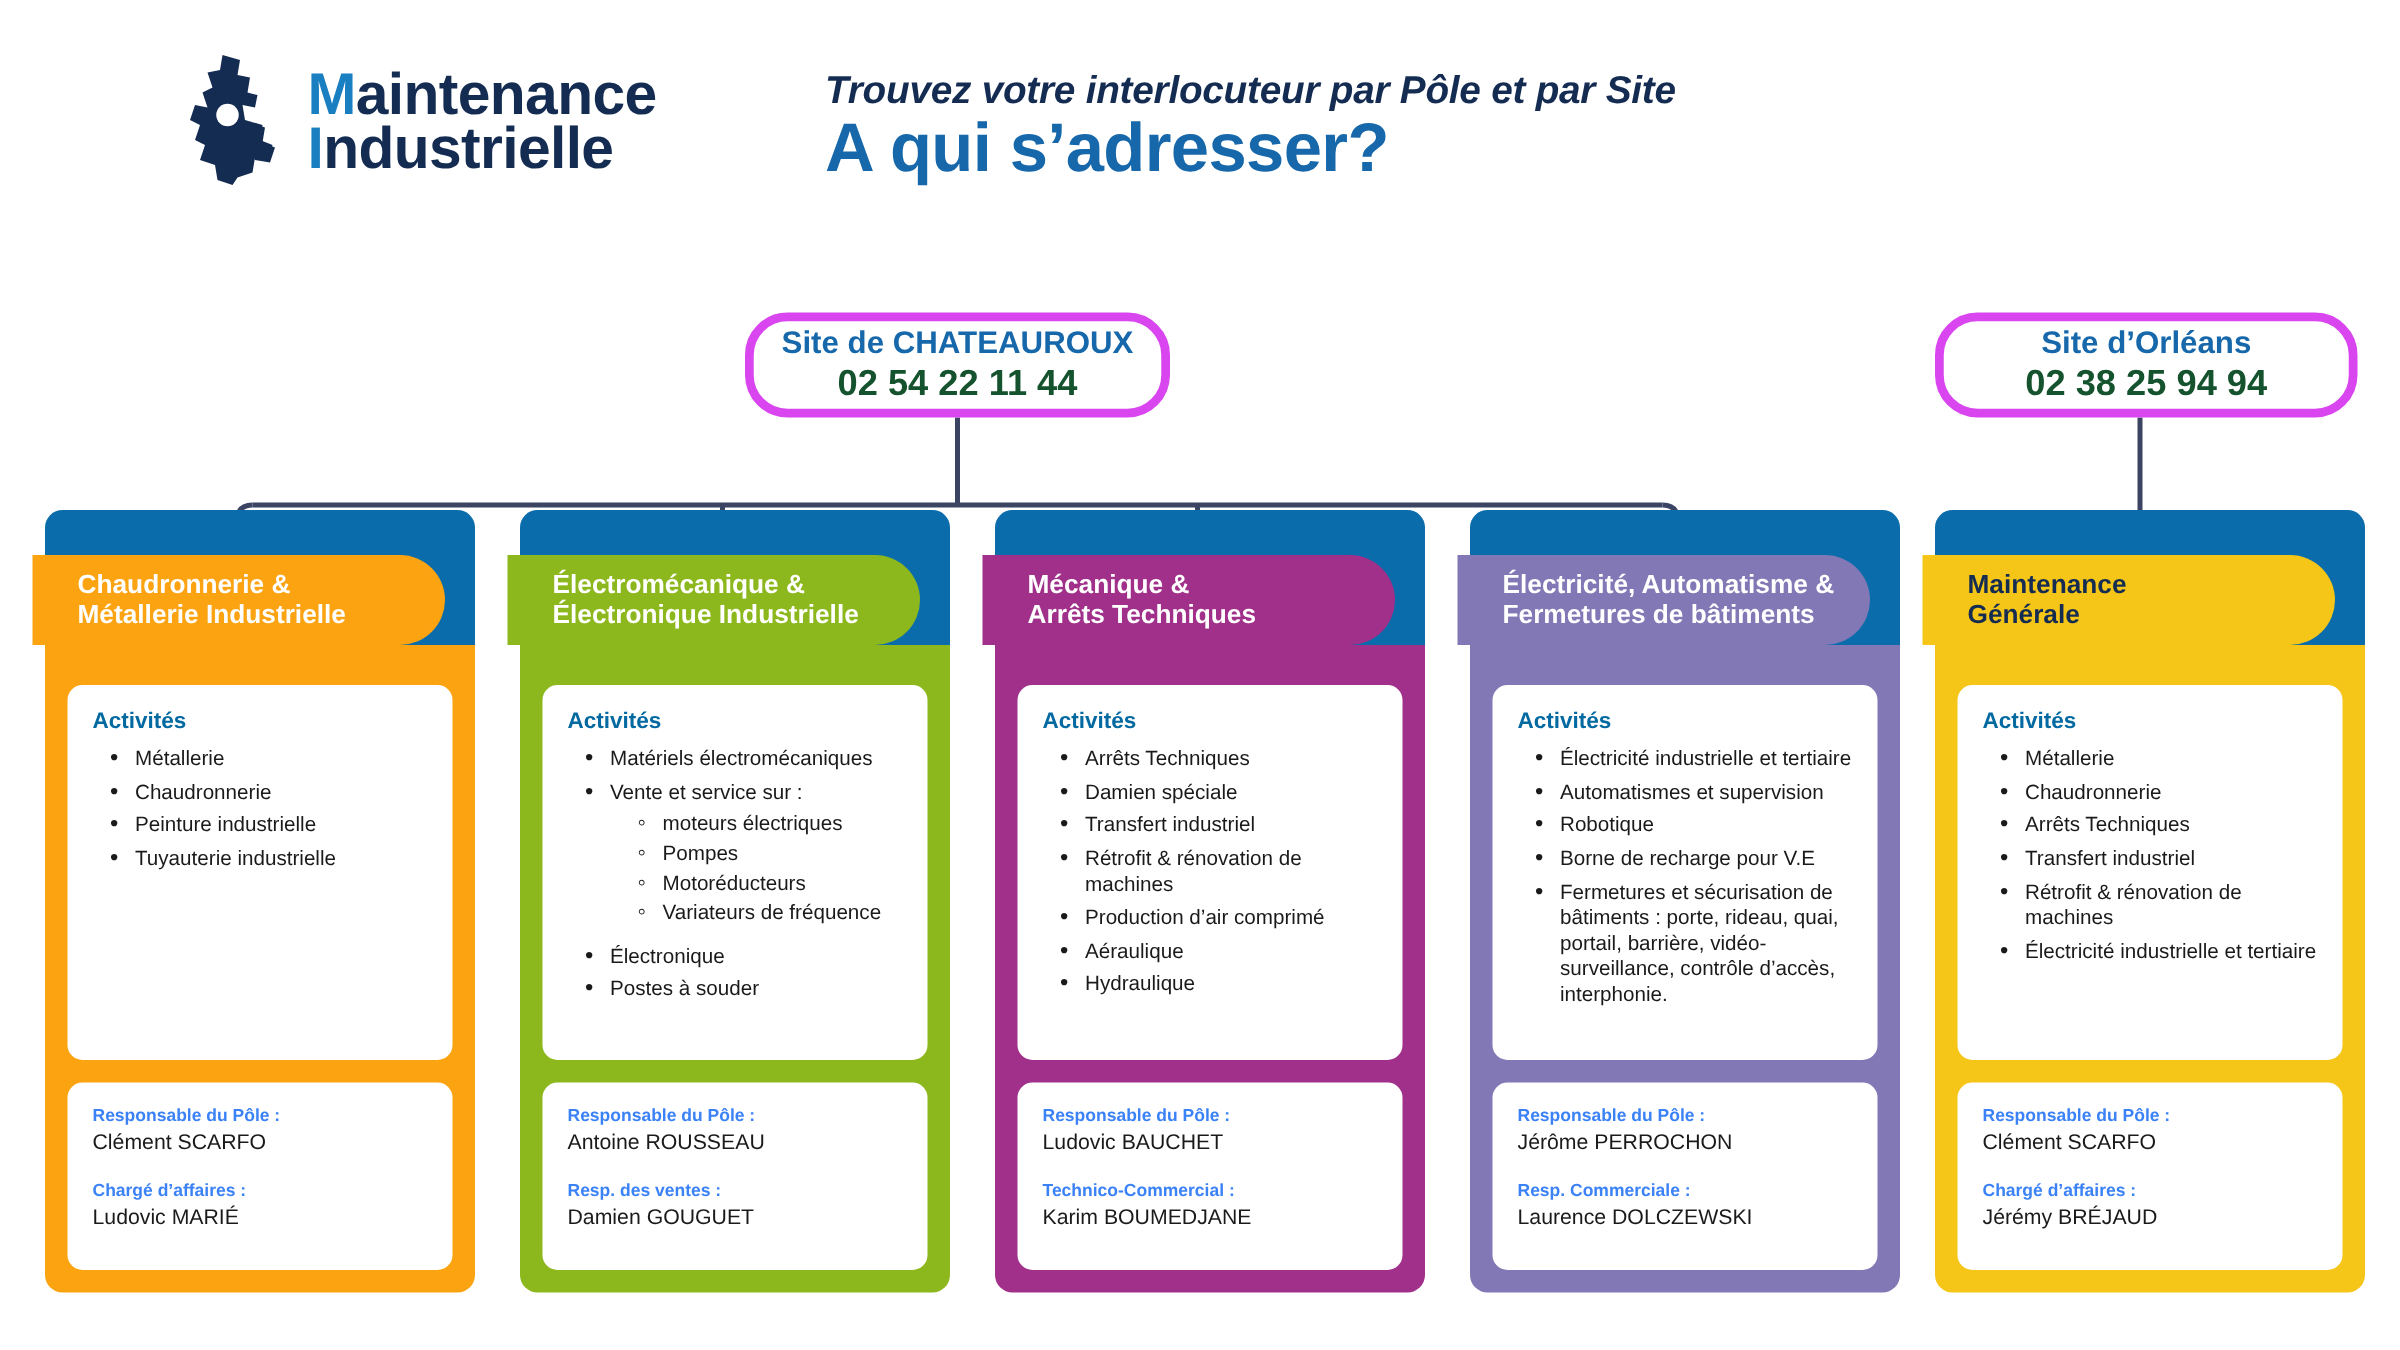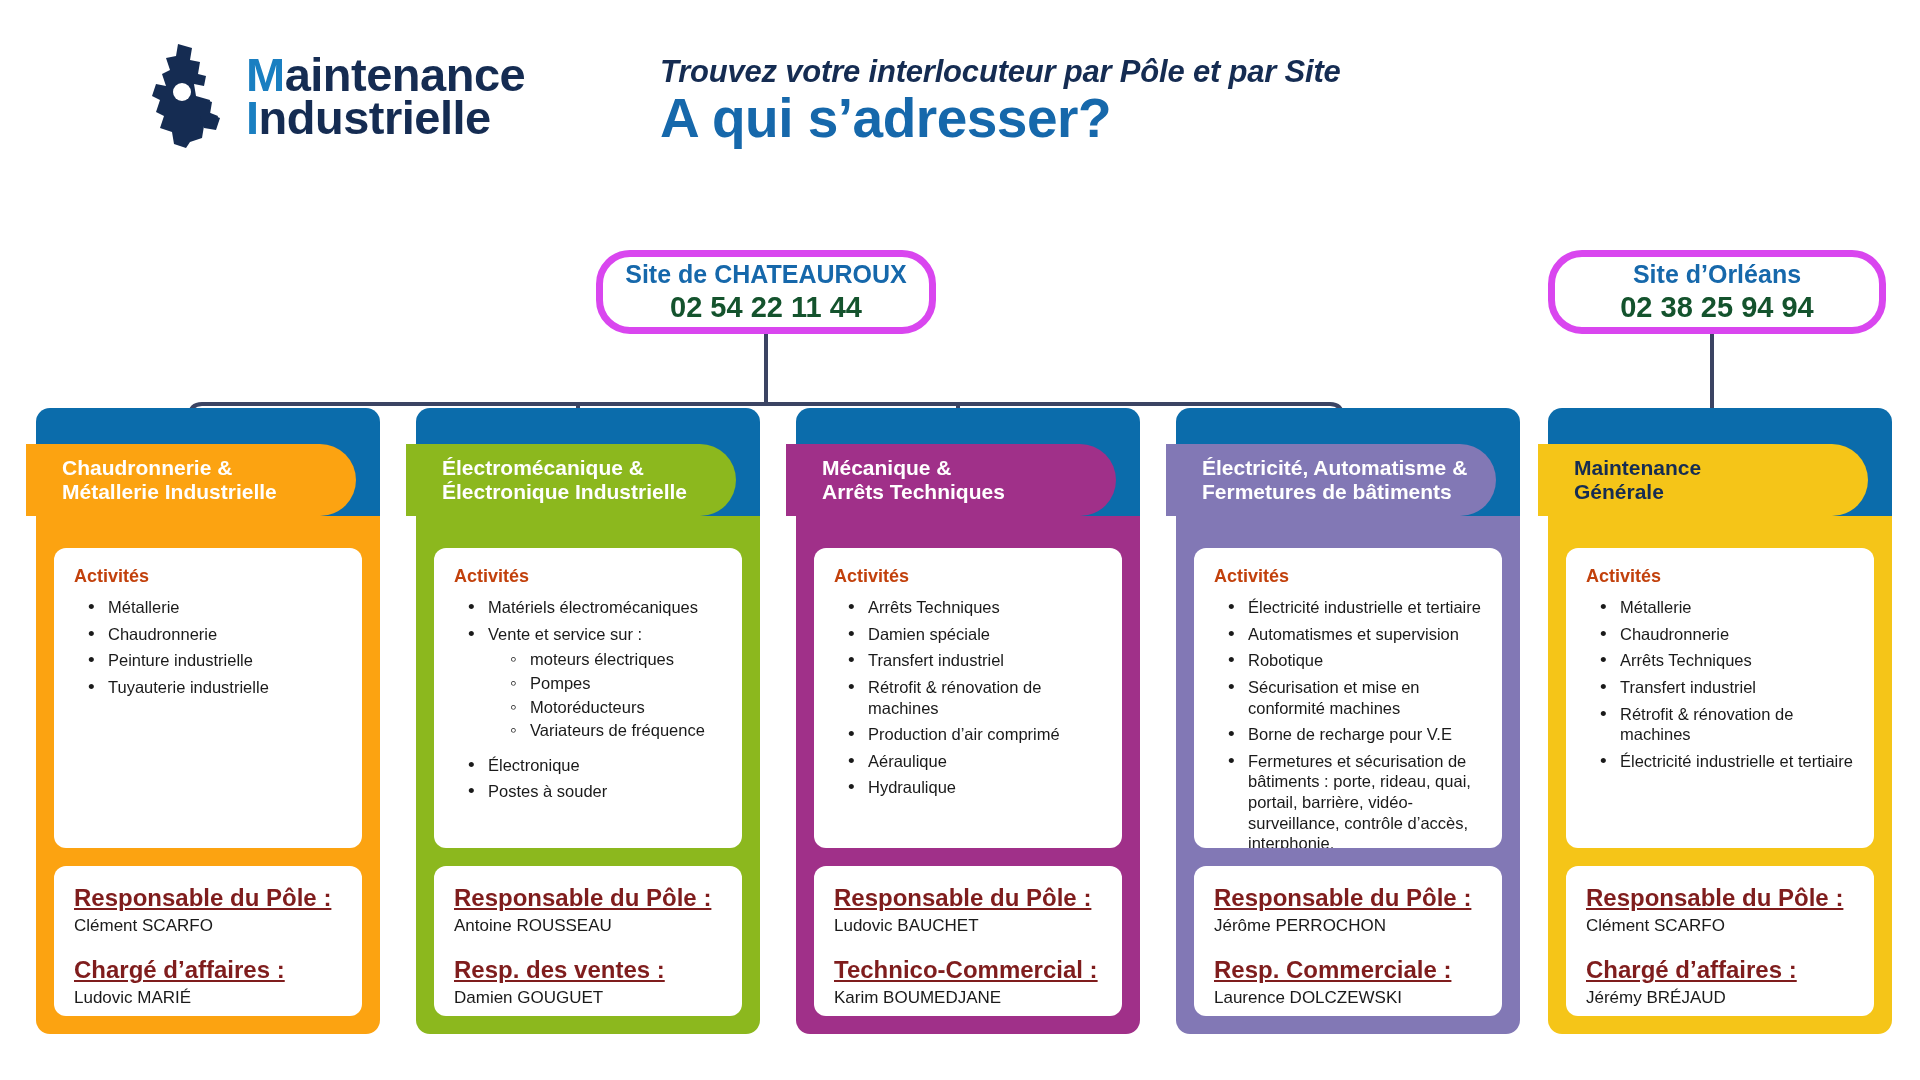--- a/index.html
+++ b/index.html
@@ -76,42 +76,42 @@
   }
   .banner-dark .pole-banner-text { color: #152c52; }
 
   .card {
     position: absolute; background: #ffffff; border-radius: 12px;
     padding: 18px 20px 14px 20px; z-index: 2;
   }
   .card-act  { left: 18px; top: 140px; right: 18px; height: 300px; overflow: hidden; }
   .card-resp { left: 18px; top: 458px; right: 18px; height: 150px; }
 
-  .card-head { font-size: 18px; font-weight: bold; color: #c2410c; margin-bottom: 10px; }
+  .card-head { font-size: 18px; font-weight: bold; color: #0369a1; margin-bottom: 10px; }
   ul.acts { list-style: none; margin: 0 0 0 14px; }
   ul.acts > li {
     position: relative; padding-left: 20px; margin-bottom: 6px;
     font-size: 16.5px; color: #1a1a1a; line-height: 1.25;
   }
   ul.acts > li::before {
     content: "•"; position: absolute; left: 0; top: -2px;
     font-size: 19px; color: #1a1a1a;
   }
   ul.subacts { list-style: none; margin: 5px 0 0 22px; }
   ul.subacts > li {
     position: relative; padding-left: 20px; margin-bottom: 3px;
     font-size: 16.5px; color: #1a1a1a; line-height: 1.25;
   }
   ul.subacts > li::before {
     content: "◦"; position: absolute; left: 0; top: -2px;
     font-size: 19px; color: #1a1a1a;
   }
   li.spacer-before { margin-top: 14px; }
 
-  .role-label { font-size: 24px; font-weight: bold; color: #7f1d1d; text-decoration: underline; }
+  .role-label { font-size: 14px; font-weight: bold; color: #3b82f6; }
   .role-name  { font-size: 17px; color: #1a1a1a; margin-top: 4px; }
   .role-gap   { height: 20px; }
 </style>
 </head>
 <body>
 
 <div id="root">
 
   <div id="header">
 
@@ -246,21 +246,20 @@
         <div class="pole-banner" style="background: rgb(130, 120, 181);">
           <div class="pole-banner-text">Électricité, Automatisme &amp;
 Fermetures de bâtiments</div>
         </div>
         <div class="card card-act">
           <div class="card-head">Activités</div>
           <ul class="acts">
             <li><span>Électricité industrielle et tertiaire</span></li>
             <li><span>Automatismes et supervision</span></li>
             <li><span>Robotique</span></li>
-            <li><span>Sécurisation et mise en conformité machines</span></li>
             <li><span>Borne de recharge pour V.E</span></li>
             <li><span>Fermetures et sécurisation de bâtiments : porte, rideau, quai, portail, barrière, vidéo-surveillance, contrôle d’accès, interphonie.</span></li>
           </ul>
         </div>
         <div class="card card-resp">
           <div class="role-label">Responsable du Pôle :</div>
           <div class="role-name">Jérôme PERROCHON</div>
           <div class="role-gap"></div>
           <div class="role-label">Resp. Commerciale :</div>
           <div class="role-name">Laurence DOLCZEWSKI</div>

